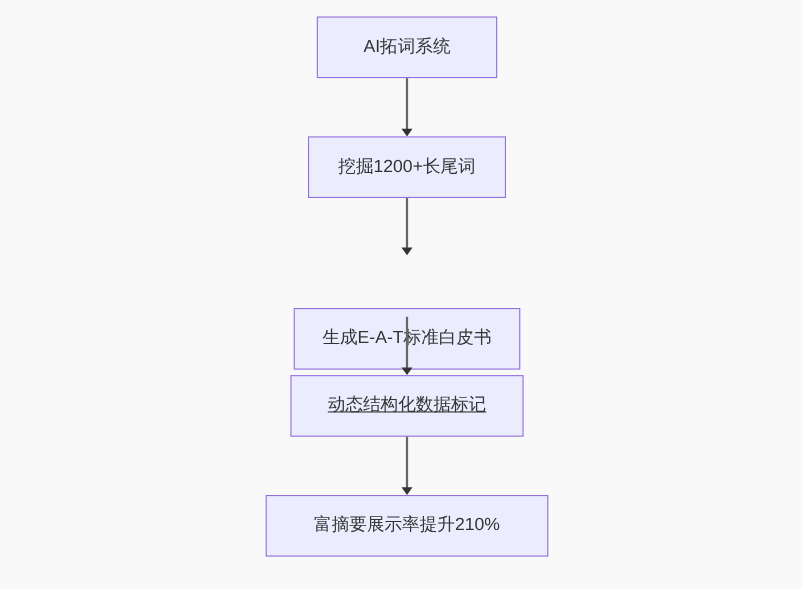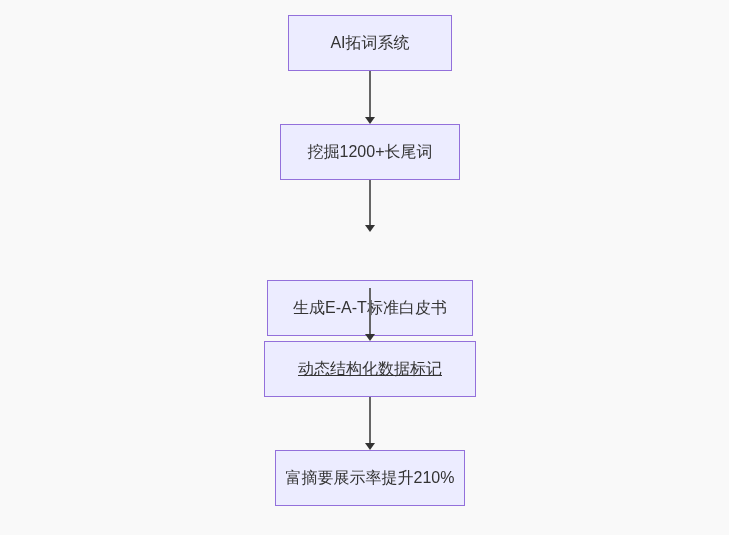--- a/index.html
+++ b/index.html
@@ -30,21 +30,21 @@
     display: flex;
     align-items: center;
     justify-content: center;
     white-space: nowrap;
     text-align: center;
   }
   .node-1 { top: 15px;  width: 164px; }
   .node-2 { top: 124px; width: 180px; }
   .node-3 { top: 232px; width: 206px; margin-top: 48px; }
   .node-4 { top: 341px; width: 212px; text-decoration: underline; }
-  .node-5 { top: 450px; width: 190px; }
+  .node-5 { top: 450px; width: 257px; }
 
   .edge {
     position: absolute;
     left: 364px;
     width: 12px;
   }
   .edge-1 { top: 71px;  height: 53px; }
   .edge-2 { top: 180px; height: 52px; }
   .edge-3 { top: 288px; height: 53px; }
   .edge-4 { top: 397px; height: 53px; }

